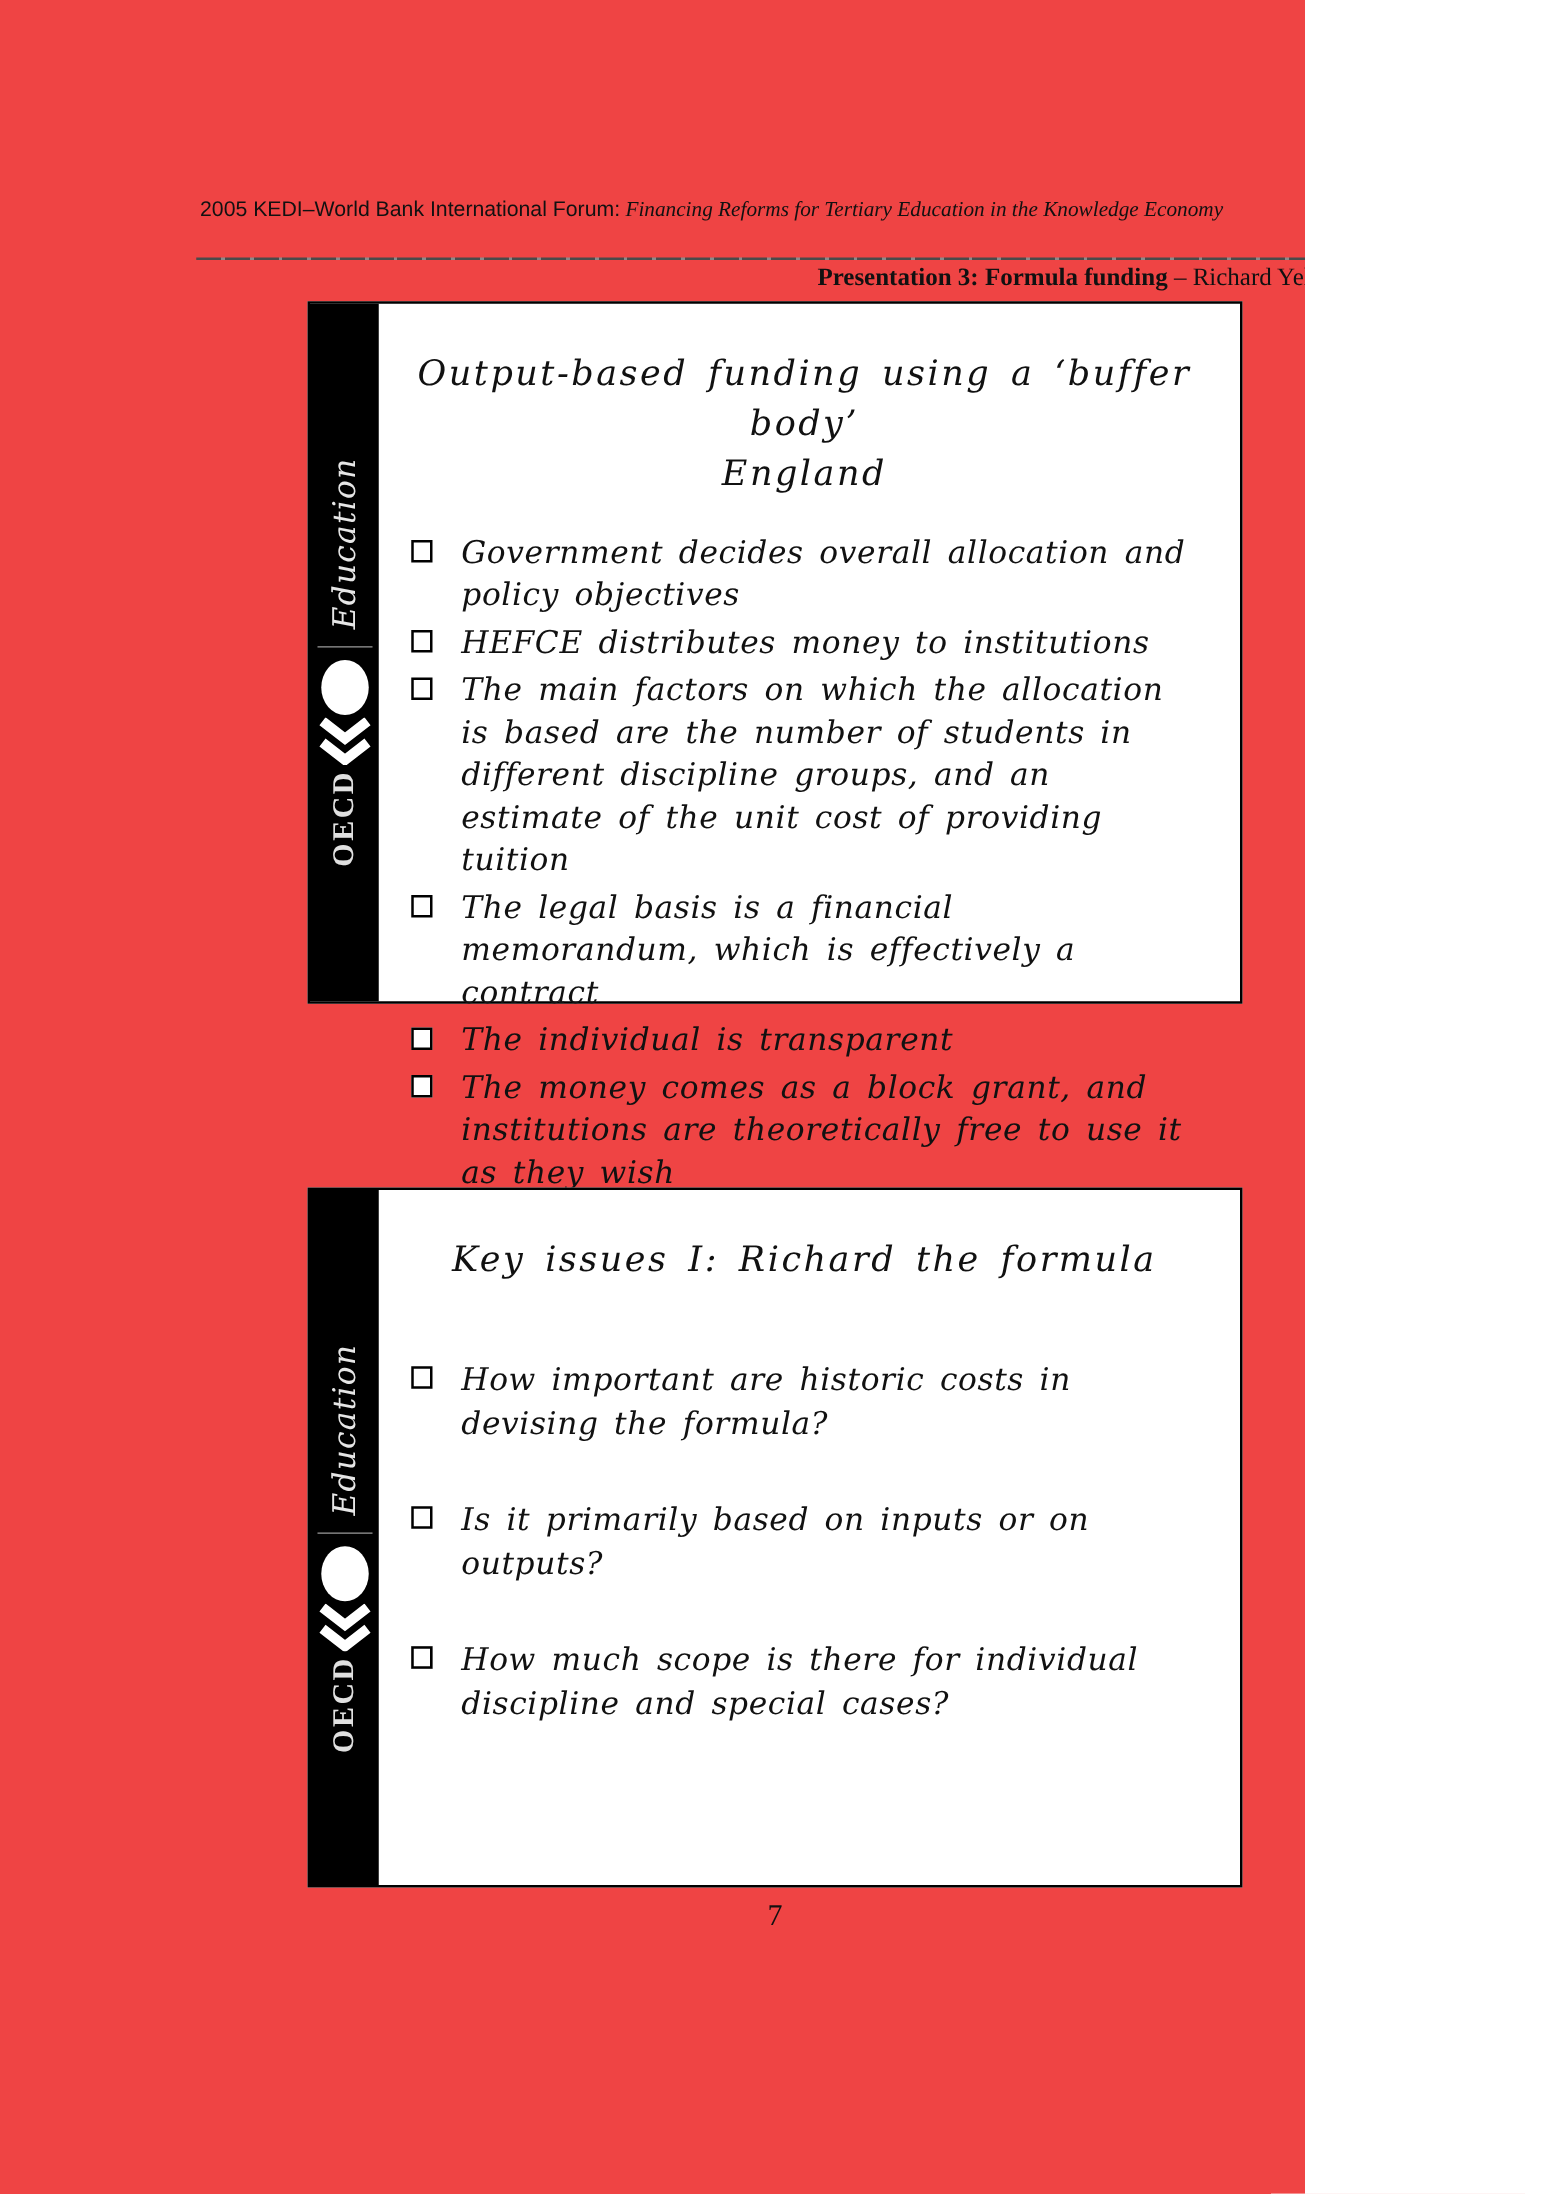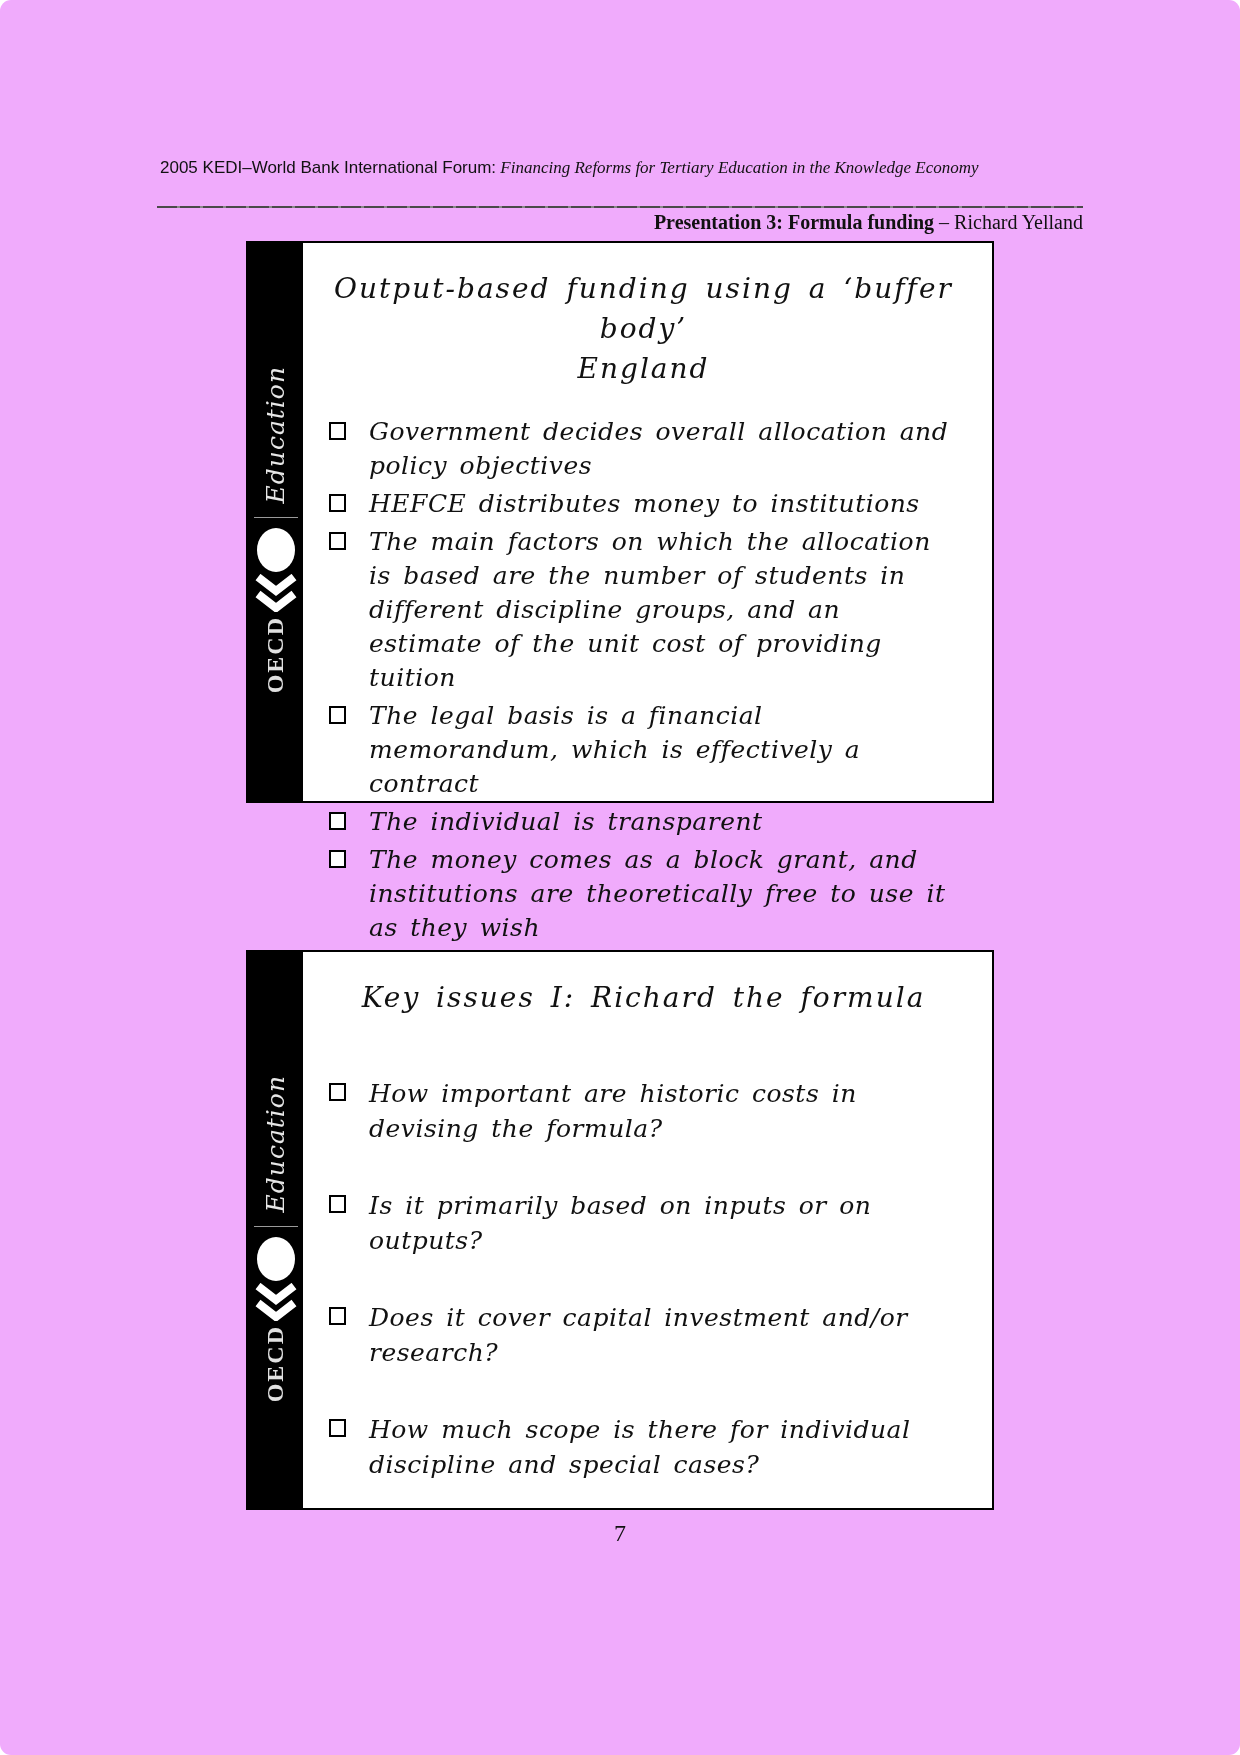--- a/index.html
+++ b/index.html
@@ -1,17 +1,17 @@
 <!DOCTYPE html>
 <html><head>
 <meta charset="utf-8">
 <style>
   html,body{margin:0;padding:0;background:#ffffff;}
-  .page{position:relative;width:1240px;height:1755px;background:#f0abfc;overflow:hidden;
-        font-family:"Liberation Serif",serif;color:#1a1a1a;border-radius:11px;}
+  .page{position:relative;width:1044px;height:1755px;background:#ef4444;overflow:hidden;
+        font-family:"Liberation Serif",serif;color:#1a1a1a;}
 
   
   .hdr{position:absolute;left:160px;top:158px;width:930px;font-size:17px;white-space:nowrap;}
   .hdr .h-sans{font-family:"Liberation Sans",sans-serif;color:#111;}
   .hdr .h-ital{font-family:"Liberation Serif",serif;font-style:italic;color:#111;}
   .hdr-rule{position:absolute;left:157px;top:206px;width:926px;height:2px;
             background:repeating-linear-gradient(90deg,#4a4a4a 0 20px,#8a8a8a 20px 23px);}
   .hdr-credit{position:absolute;left:157px;top:211px;width:926px;text-align:right;
               font-size:20px;color:#111;}
   .hdr-credit .p-bold{font-weight:bold;}
@@ -29,21 +29,21 @@
   .edu{height:148px;display:flex;align-items:center;justify-content:center;flex:0 0 auto;}
   .edu .vtext{font-family:"DejaVu Serif",serif;font-style:italic;font-size:25px;
               color:#e6e6e6;letter-spacing:1px;}
   .sb-div{width:44px;height:0;border-top:1px solid #9a9a9a;margin:8px 0 10px;flex:0 0 auto;}
   .ball{width:38px;height:44px;background:#fff;border-radius:50%;flex:0 0 auto;}
   .chev{margin-top:2px;flex:0 0 auto;}
   .oecd{height:86px;display:flex;align-items:center;justify-content:center;flex:0 0 auto;}
   .oecd .vtext{font-family:"Liberation Serif",serif;font-weight:bold;font-size:24px;
                color:#e0e0e0;letter-spacing:2px;}
 
-  .content{flex:1;padding:14px 20px 0 12px;box-sizing:border-box;}
+  .content{flex:1;padding:24px 20px 0 12px;box-sizing:border-box;}
   .s-title{font-family:"DejaVu Serif",serif;font-style:italic;font-size:28px;
            letter-spacing:2px;word-spacing:5px;text-align:center;line-height:40px;
            margin-top:12px;color:#111;}
   ul.bullets{list-style:none;margin:10px;padding:0;font-family:"DejaVu Serif",serif;
              font-style:italic;font-size:25px;letter-spacing:0.5px;word-spacing:4px;
              color:#111;}
   .slide-1 ul.bullets{margin-top:26px;line-height:34px;}
   .slide-2 ul.bullets{margin-top:58px;line-height:35px;}
   li.bullet{position:relative;padding-left:44px;}
   .slide-1 li.bullet{margin-bottom:4px;}
@@ -115,20 +115,20 @@
         <span class="vtext">OECD</span>
       </div>
     </aside>
     <div class="content">
       <div class="s-title">
         <div>Key issues I: Richard the formula</div>
       </div>
       <ul class="bullets">
         <li class="bullet"><span class="sq"></span><span>How important are historic costs in devising the formula?</span></li>
         <li class="bullet"><span class="sq"></span><span>Is it primarily based on inputs or on outputs?</span></li>
-        <li class="bullet"><span class="sq"></span><span>Does it cover capital investment and/or research?</span></li>
+        <li class="bullet"><span class="sq"></span></li>
         <li class="bullet"><span class="sq"></span><span>How much scope is there for individual discipline and special cases?</span></li>
       </ul>
     </div>
   </section>
 
   <div class="pageno">7</div>
 </div>
 
 </body></html>

